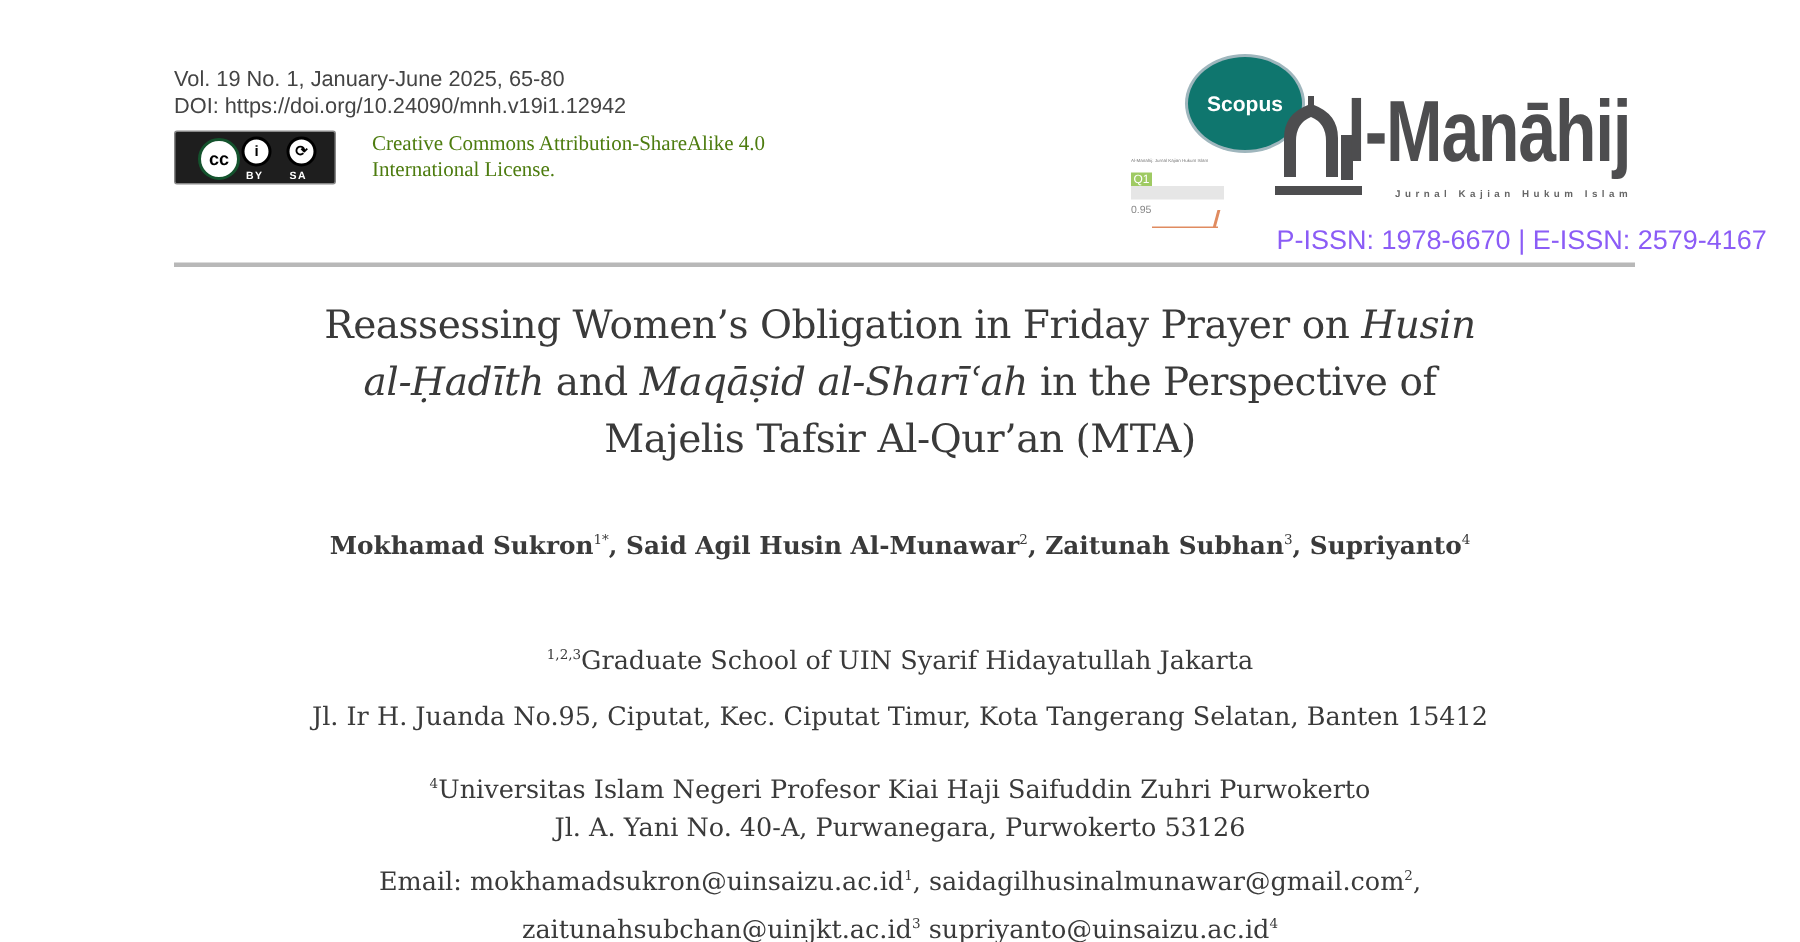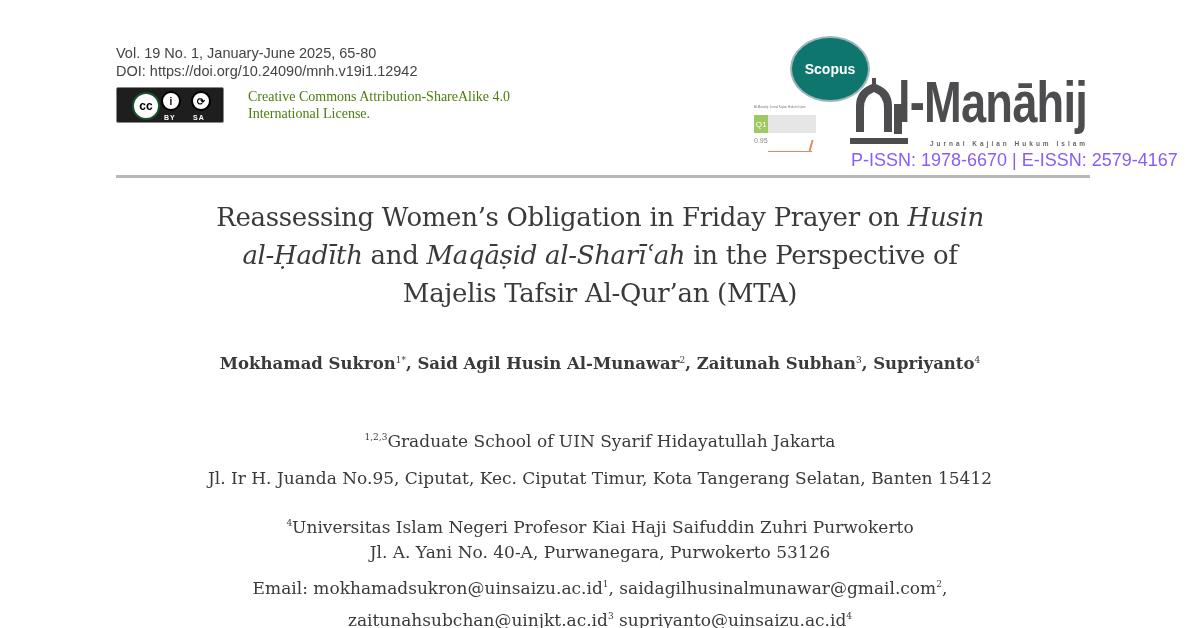--- a/index.html
+++ b/index.html
@@ -11,27 +11,27 @@
   .cc-row { display:flex; align-items:center; margin-top:7px; }
   .cc-badge { width:108px; height:36px; background:#1e1e1e; border:1.5px solid #888; border-radius:2px; position:relative; box-sizing:border-box; }
   .cc-circle { position:absolute; top:4px; left:4px; width:28px; height:28px; border-radius:50%; background:#fff; border:2px solid #14532d; box-sizing:border-box; font:bold 12px "Liberation Sans", sans-serif; color:#000; display:flex; align-items:center; justify-content:center;margin-left:11px; }
   .cc-small { position:absolute; top:3px; width:20px; height:20px; border-radius:50%; background:#fff; border:2px solid #000; box-sizing:border-box; font:bold 10px "Liberation Sans", sans-serif; color:#000; display:flex; align-items:center; justify-content:center; }
   .cc-by { position:absolute; bottom:1px; font:bold 7px "Liberation Sans", sans-serif; color:#fff; letter-spacing:1px; }
   .cc-text { margin-left:24px; font-size:14px; line-height:17px; color:#4d7c0f; }
   .published { font-size:12.5px; color:#555; margin-top:9px; }
   .scopus { position:absolute; left:752px; top:38px; width:76px; height:62px; border-radius:50%; background:#0f766e; box-shadow:0 0 0 2px #9fb6bd; display:flex; align-items:center; justify-content:center; color:#fff; font:bold 14px "Liberation Sans", sans-serif;margin-left:40px; }
   .sjr { position:absolute; left:754px; top:105px; width:62px; height:62px; }
   .sjr .t { font:3px "Liberation Sans", sans-serif; color:#777; height:10px; }
-  .sjr .q { display:flex; height:18px; }
+  .sjr .q { display:flex; height:18px;flex-direction:column; }
   .sjr .q .qv { width:14px; background:#9fca63; color:#fff; font:8px "Liberation Sans", sans-serif; display:flex; align-items:center; justify-content:center; }
   .sjr .q .qb { flex:1; background:#e6e6e6; }
   .sjr .s { font:7px "Liberation Sans", sans-serif; color:#888; margin-top:4px; position:relative; height:18px; }
   .sjr .s .ln { position:absolute; left:14px; right:4px; bottom:3px; height:1px; background:#e08b60; }
   .sjr .s .sp { position:absolute; right:4px; bottom:3px; width:2px; height:12px; background:#e08b60; transform:skewX(-15deg); }
-  .logo { position:absolute; left:850px; top:76px; width:245px; height:76px; }
+  .logo { position:absolute; left:850px; top:62px; width:245px; height:76px; }
   .logo-text { position:absolute; left:48px; top:-8px; font:bold 58px "Liberation Sans Narrow","Liberation Sans", sans-serif; color:#4d4d4f; letter-spacing:-1px; transform:scaleX(0.78); transform-origin:left top; white-space:nowrap; }
   .logo-sub { position:absolute; left:80px; top:64px; font:bold 6.5px "Liberation Sans", sans-serif; color:#666; letter-spacing:3px; white-space:nowrap; }
   .issn { position:absolute; left:851px; top:150px; font-size:18px; color:#8b5cf6; }
   .rule { position:absolute; left:116px; top:175px; width:974px; height:3px; background:#b8b8b8; }
   .title { position:absolute; left:140px; top:198px; width:920px; text-align:center; font-family:"DejaVu Serif", serif; font-size:26px; line-height:38px; color:#3a3a3a; letter-spacing:-0.3px; }
   .title i { font-style:italic; }
   .authors { position:absolute; left:100px; top:354px; width:1000px; text-align:center; font-family:"DejaVu Serif", serif; font-size:16.5px; font-weight:bold; color:#3a3a3a; }
   .authors sup { font-size:9px; font-weight:normal; }
   .aff { position:absolute; left:100px; width:1000px; text-align:center; font-family:"DejaVu Serif", serif; font-size:17px; color:#3a3a3a;margin-top:32px; }
   .aff sup { font-size:9px; }

